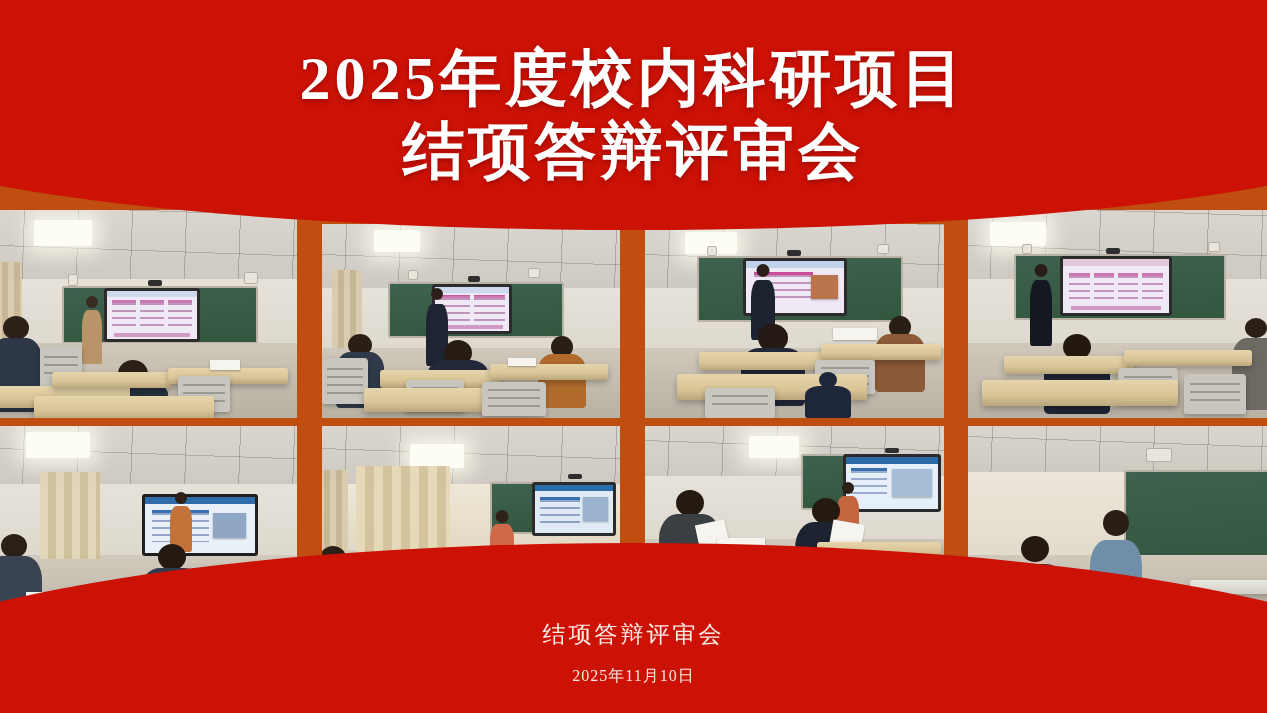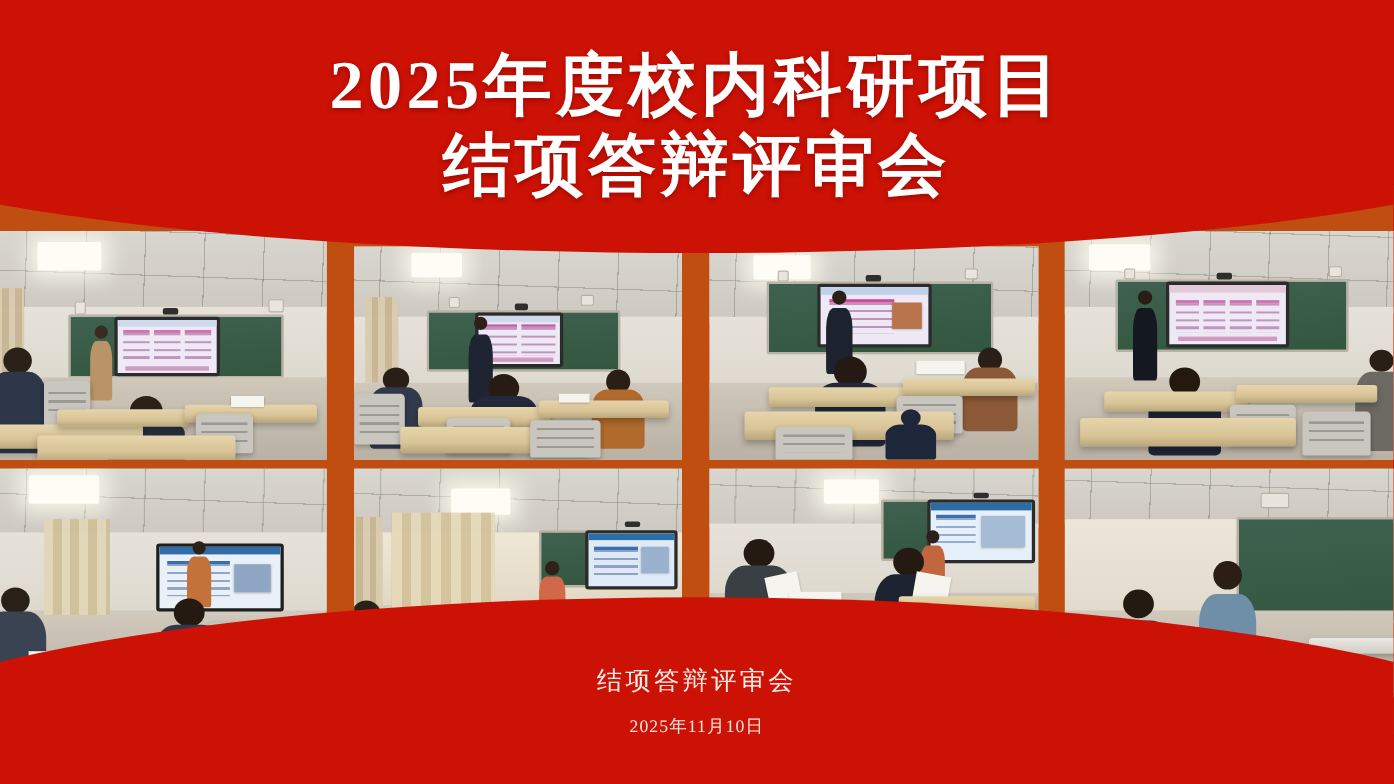--- a/index.html
+++ b/index.html
@@ -172,21 +172,21 @@
     font-family:"Liberation Serif","DejaVu Serif",serif;
     font-size:23px;
     letter-spacing:3px;
     margin-bottom:16px;
   }
   .date {
     color:#fbe6df;
     font-family:"Liberation Serif","DejaVu Serif",serif;
     font-size:16px;
     letter-spacing:1px;
-    margin-bottom:20px;
+    margin-bottom:4px;
   }
   .watermark {
     color:rgba(255,190,175,.20);
     font-size:8px;
     letter-spacing:1px;
     height:10px;
   }
 </style>
 </head>
 <body>

